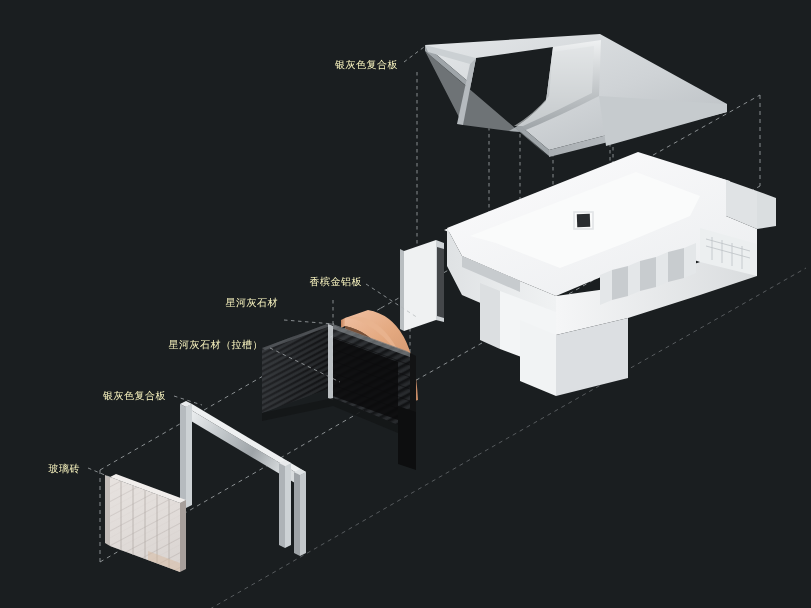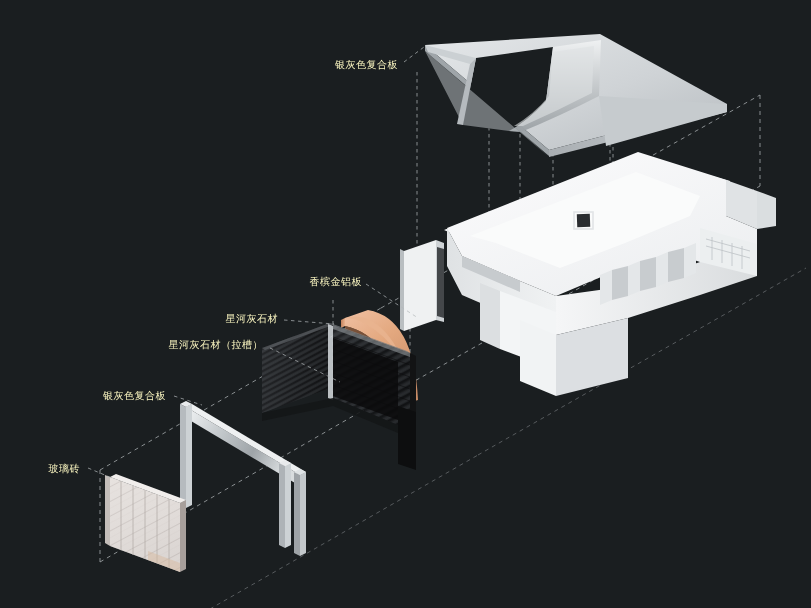--- a/index.html
+++ b/index.html
@@ -339,21 +339,21 @@
       <path d="M174,396 L202,405"></path>
       <path d="M88,468 L112,478"></path>
     </g>
   </svg>
 
   <div>
     <div class="label label-right" style="left:398px; top:59px;">银灰色复合板</div>
 
     <div class="label label-right" style="left:362px; top:276px;">香槟金铝板</div>
 
-    <div class="label label-right" style="left:278px; top:313px;text-align:right;">星河灰石材</div>
+    <div class="label label-right" style="left:278px; top:297px;text-align:right;">星河灰石材</div>
 
     <div class="label label-right" style="left:263px; top:339px;">星河灰石材（拉槽）</div>
 
     <div class="label label-right" style="left:166px; top:390px;">银灰色复合板</div>
 
     <div class="label label-right" style="left:80px; top:463px;">玻璃砖</div>
   </div>
 
 </div>
 

